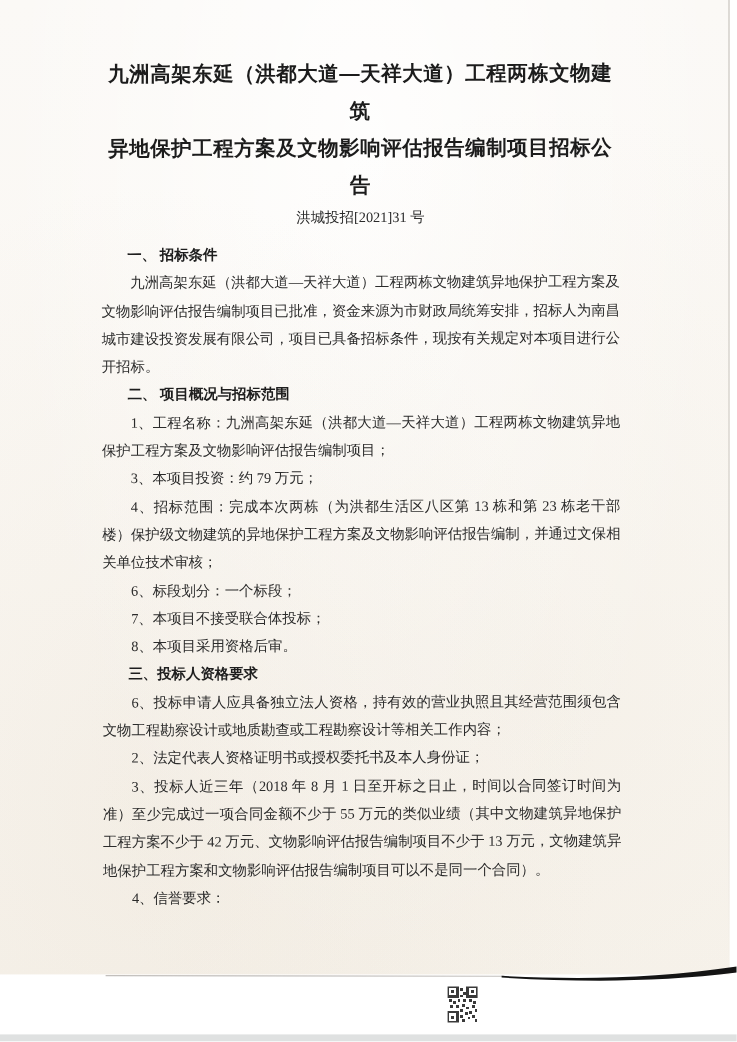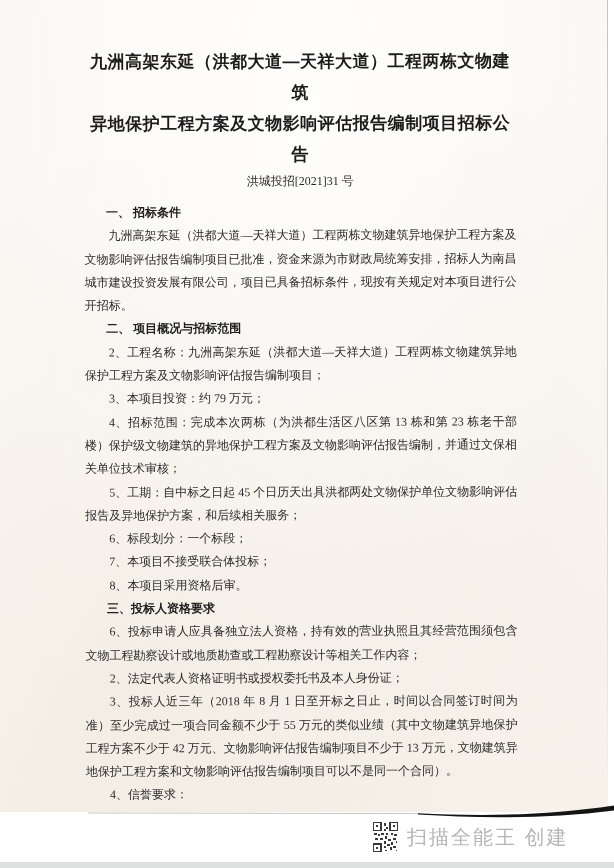--- a/index.html
+++ b/index.html
@@ -93,24 +93,23 @@
   <div class="doc-title">
     <div>九洲高架东延（洪都大道—天祥大道）工程两栋文物建筑</div>
     <div>异地保护工程方案及文物影响评估报告编制项目招标公告</div>
   </div>
   <div class="doc-number">洪城投招[2021]31 号</div>
 
   <div class="blocks">
     <div class="block heading">一、 招标条件</div>
     <div class="block">九洲高架东延（洪都大道—天祥大道）工程两栋文物建筑异地保护工程方案及文物影响评估报告编制项目已批准，资金来源为市财政局统筹安排，招标人为南昌城市建设投资发展有限公司，项目已具备招标条件，现按有关规定对本项目进行公开招标。</div>
     <div class="block heading">二、 项目概况与招标范围</div>
-    <div class="block">2、工程名称：九洲高架东延（洪都大道—天祥大道）工程两栋文物建筑异地保护工程方案及文物影响评估报告编制项目；</div>
+    <div class="block">1、工程名称：九洲高架东延（洪都大道—天祥大道）工程两栋文物建筑异地保护工程方案及文物影响评估报告编制项目；</div>
     <div class="block">3、本项目投资：约 79 万元；</div>
     <div class="block">4、招标范围：完成本次两栋（为洪都生活区八区第 13 栋和第 23 栋老干部楼）保护级文物建筑的异地保护工程方案及文物影响评估报告编制，并通过文保相关单位技术审核；</div>
-    <div class="block">5、工期：自中标之日起 45 个日历天出具洪都两处文物保护单位文物影响评估报告及异地保护方案，和后续相关服务；</div>
     <div class="block">6、标段划分：一个标段；</div>
     <div class="block">7、本项目不接受联合体投标；</div>
     <div class="block">8、本项目采用资格后审。</div>
     <div class="block heading">三、投标人资格要求</div>
     <div class="block">6、投标申请人应具备独立法人资格，持有效的营业执照且其经营范围须包含文物工程勘察设计或地质勘查或工程勘察设计等相关工作内容；</div>
     <div class="block">2、法定代表人资格证明书或授权委托书及本人身份证；</div>
     <div class="block">3、投标人近三年（2018 年 8 月 1 日至开标之日止，时间以合同签订时间为准）至少完成过一项合同金额不少于 55 万元的类似业绩（其中文物建筑异地保护工程方案不少于 42 万元、文物影响评估报告编制项目不少于 13 万元，文物建筑异地保护工程方案和文物影响评估报告编制项目可以不是同一个合同）。</div>
     <div class="block">4、信誉要求：</div>
   </div>
 </div>
@@ -149,16 +148,15 @@
         <rect x="12" y="18" width="2" height="2"></rect>
       <rect x="15" y="17" width="2" height="2"></rect>
         <rect x="19" y="16" width="1.5" height="1.5"></rect>
       <rect x="9" y="20" width="2" height="2"></rect>
         <rect x="14" y="21" width="2" height="2"></rect>
       <rect x="17" y="20" width="2" height="2"></rect>
         <rect x="10" y="23" width="2" height="1.5"></rect>
       <rect x="19" y="23" width="1.5" height="1.5"></rect>
     </g>
   </svg>
-  <span class="watermark-text">扫描全能王 创建</span>
 </div>
 
 <div class="bottom-strip"></div>
 
 </body></html>

